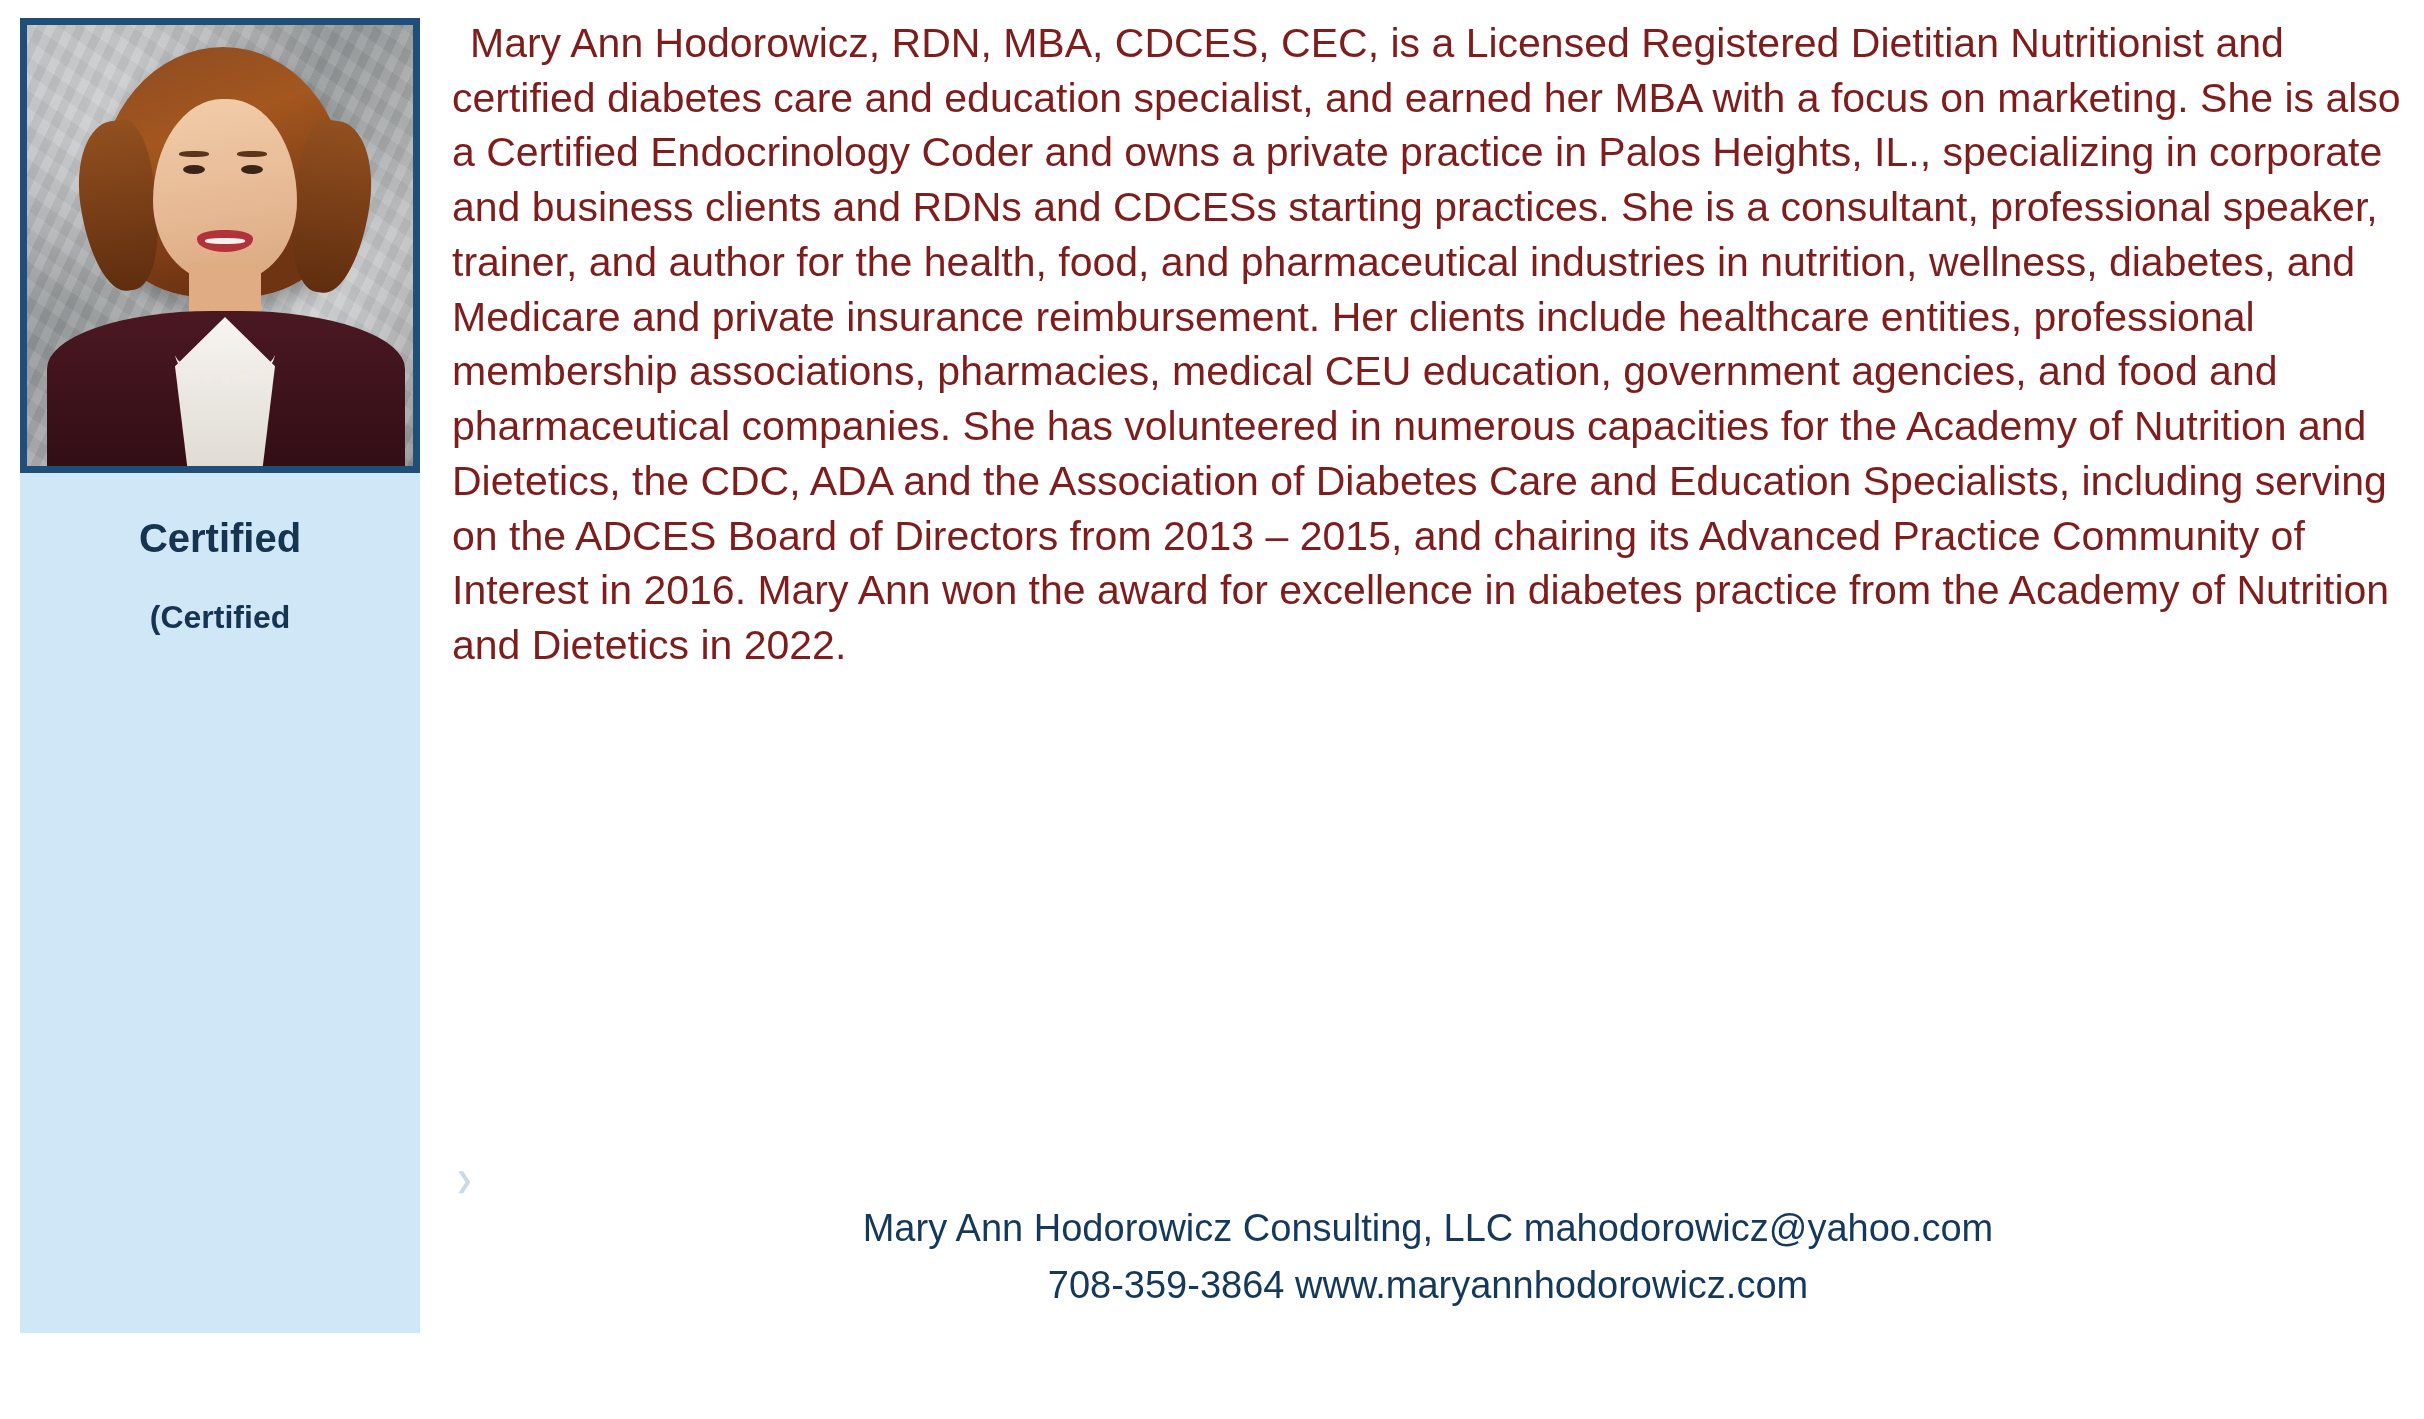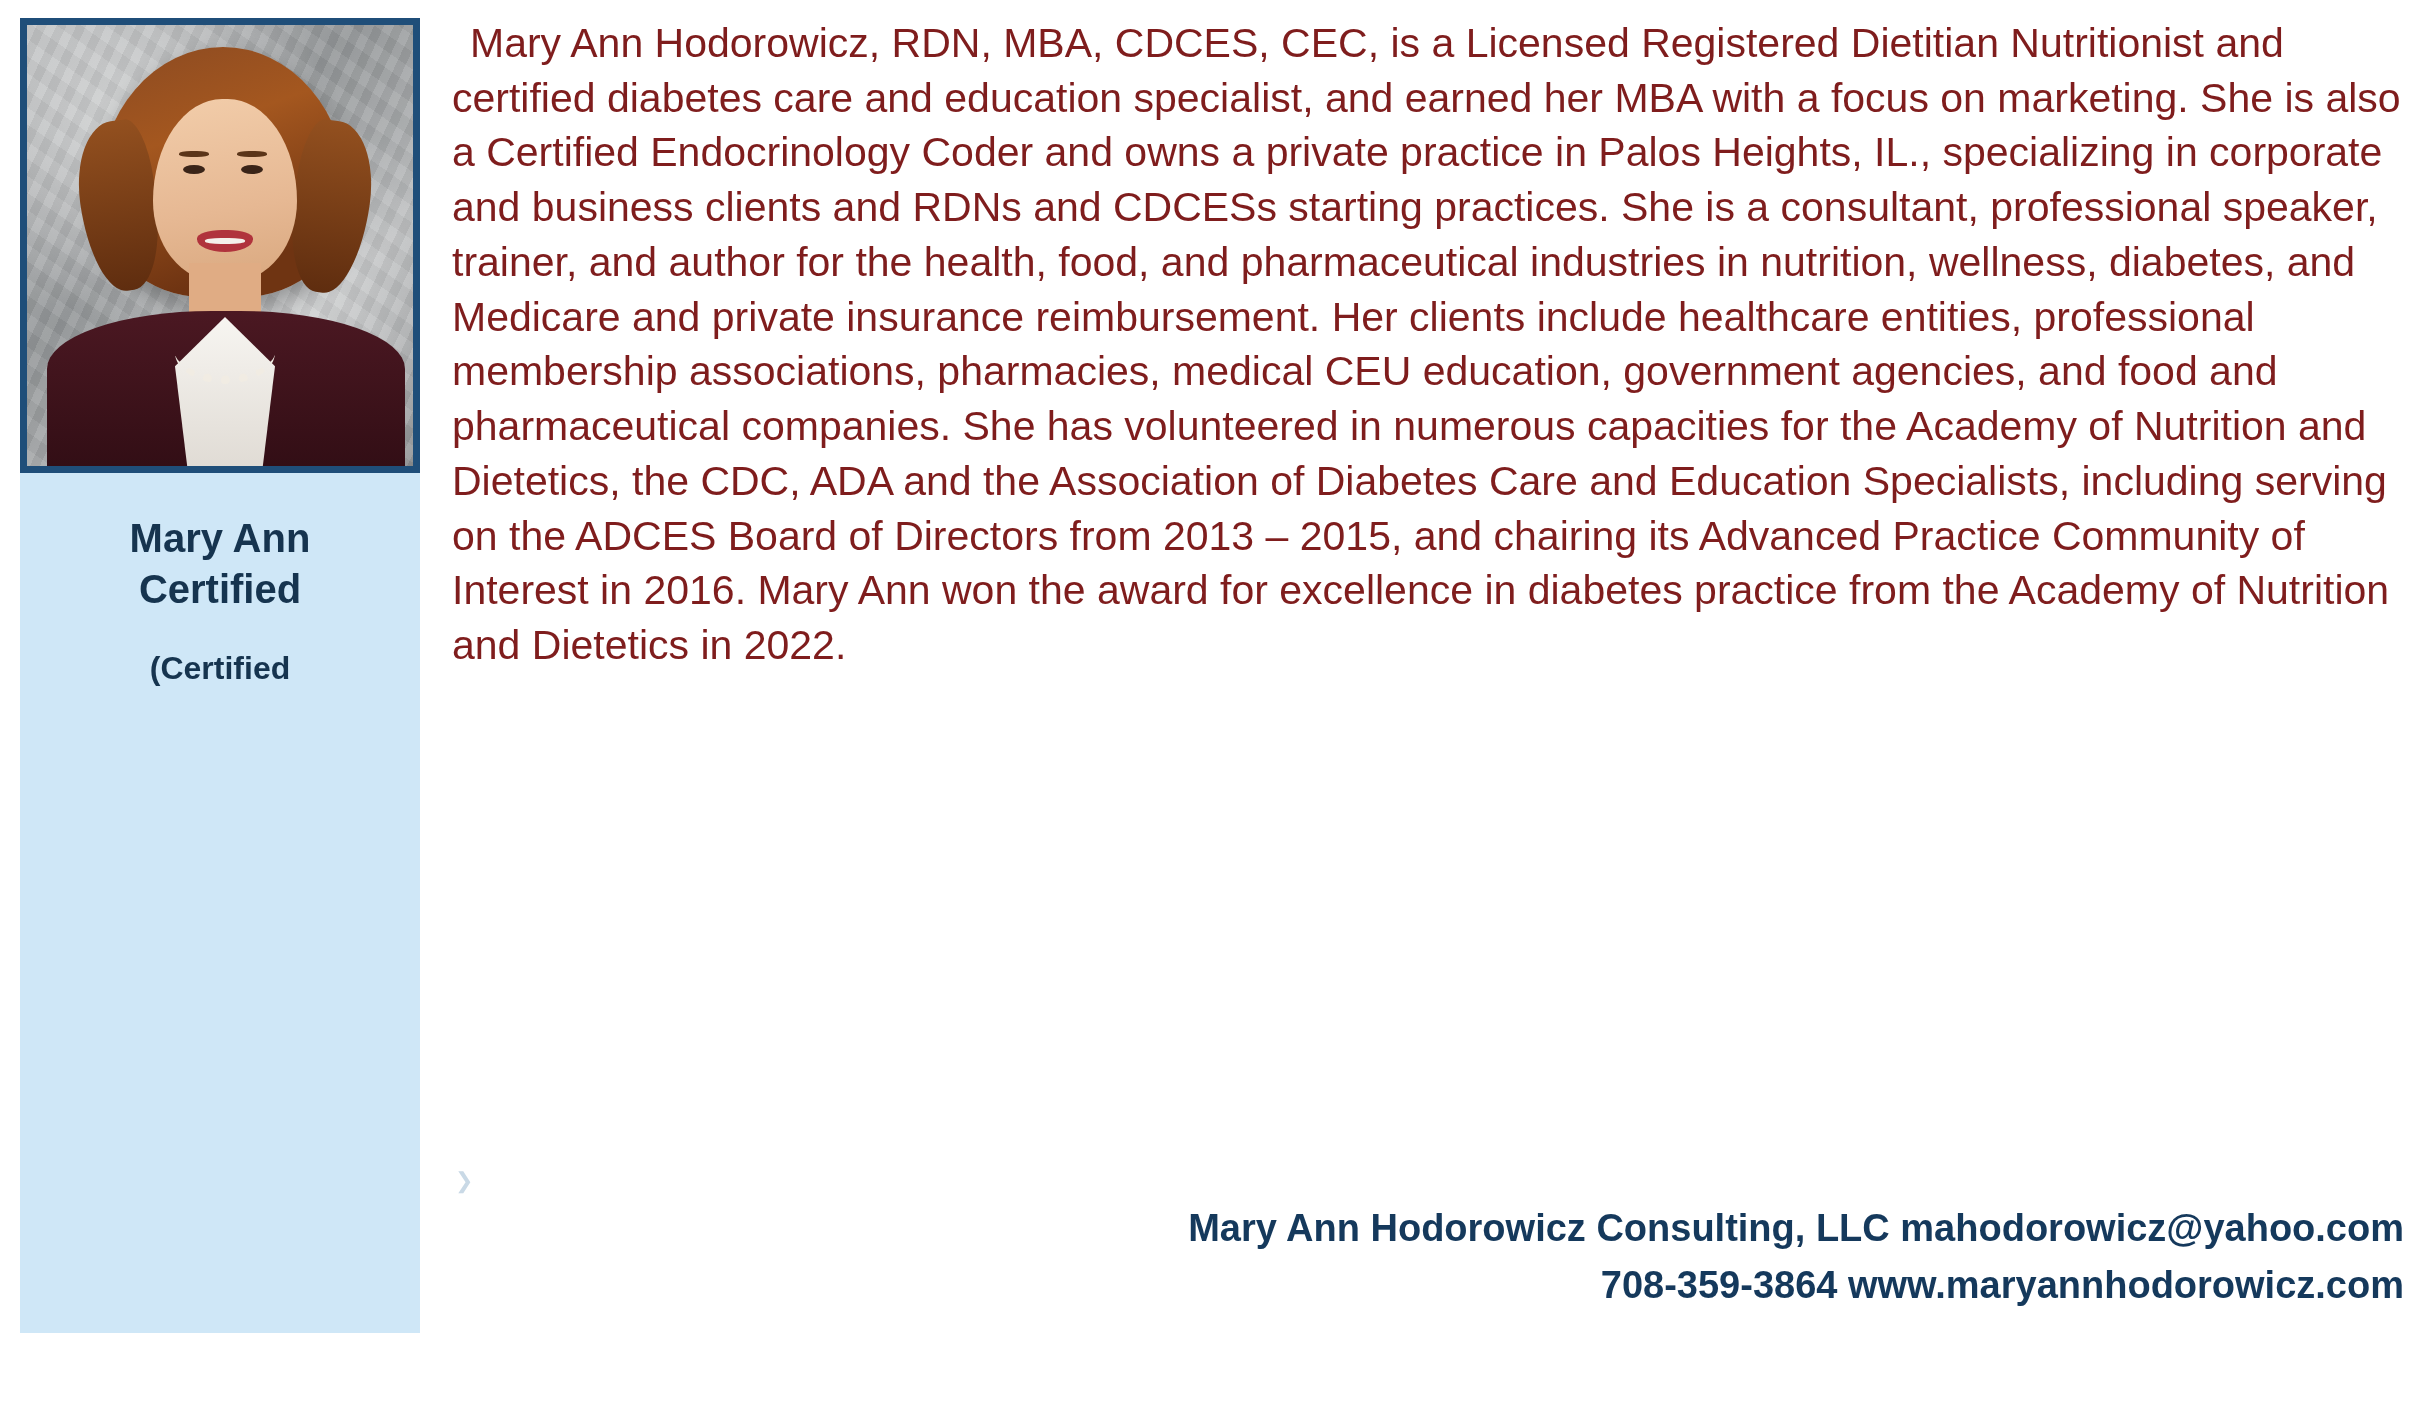--- a/index.html
+++ b/index.html
@@ -208,22 +208,22 @@
     font-size: 41px;
     line-height: 1.335;
     color: #7f1d1d;
     text-indent: 18px;
   }
   .contact {
     position: absolute;
     left: 452px;
     top: 1200px;
     width: 1952px;
-    text-align: right;
-    font-weight: bold;
+    text-align: center;
+    font-weight: normal;
     font-size: 38px;
     line-height: 1.5;
     color: #15395c;
   }
   .contact .line2 { letter-spacing: 0px; }
   .tiny-mark {
     position: absolute;
     left: 455px;
     top: 1168px;
     font-size: 22px;
@@ -249,21 +249,20 @@
       <div class="p-eye r"></div>
       <div class="p-mouth"></div>
       <div class="p-neck"></div>
       <div class="p-jacket"></div>
       <div class="p-blouse"></div>
       <div class="p-pearls"></div>
     </div>
 
     <div class="name-box">
       <div class="nm">
-        <div>Mary Ann</div>
         <div>Certified</div>
       </div>
       <div class="paren">
         <div>(Certified</div>
       </div>
     </div>
   </div>
 
   <div class="bio">Mary Ann Hodorowicz, RDN, MBA, CDCES, CEC, is a Licensed Registered Dietitian Nutritionist and certified diabetes care and education specialist, and earned her MBA with a focus on marketing. She is also a Certified Endocrinology Coder and owns a private practice in Palos Heights, IL., specializing in corporate and business clients and RDNs and CDCESs starting practices. She is a consultant, professional speaker, trainer, and author for the health, food, and pharmaceutical industries in nutrition, wellness, diabetes, and Medicare and private insurance reimbursement. Her clients include healthcare entities, professional membership associations, pharmacies, medical CEU education, government agencies, and food and pharmaceutical companies.  She has volunteered in numerous capacities for the Academy of Nutrition and Dietetics, the CDC, ADA and the Association of Diabetes Care and Education Specialists, including serving on the ADCES Board of Directors from 2013 – 2015, and chairing its Advanced Practice Community of Interest in 2016.  Mary Ann won the award for excellence in diabetes practice from the Academy of Nutrition and Dietetics in 2022.</div>
 

